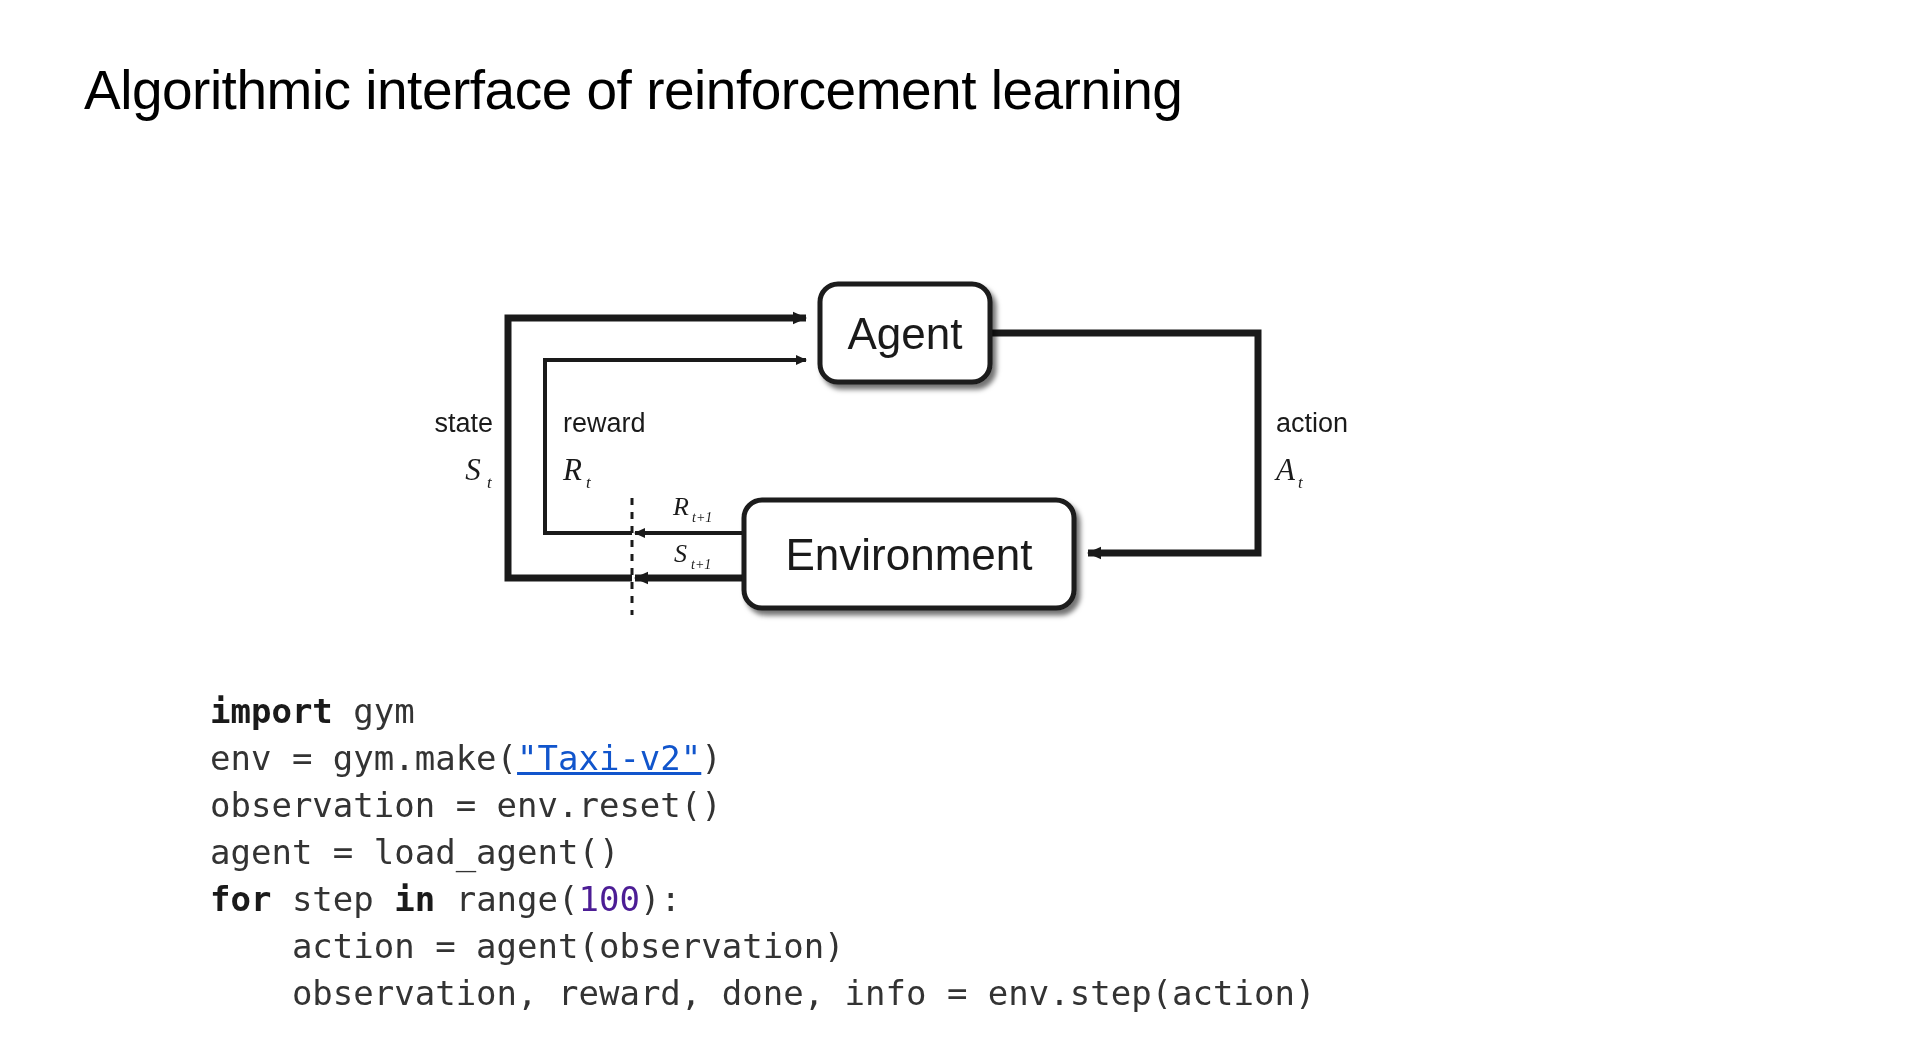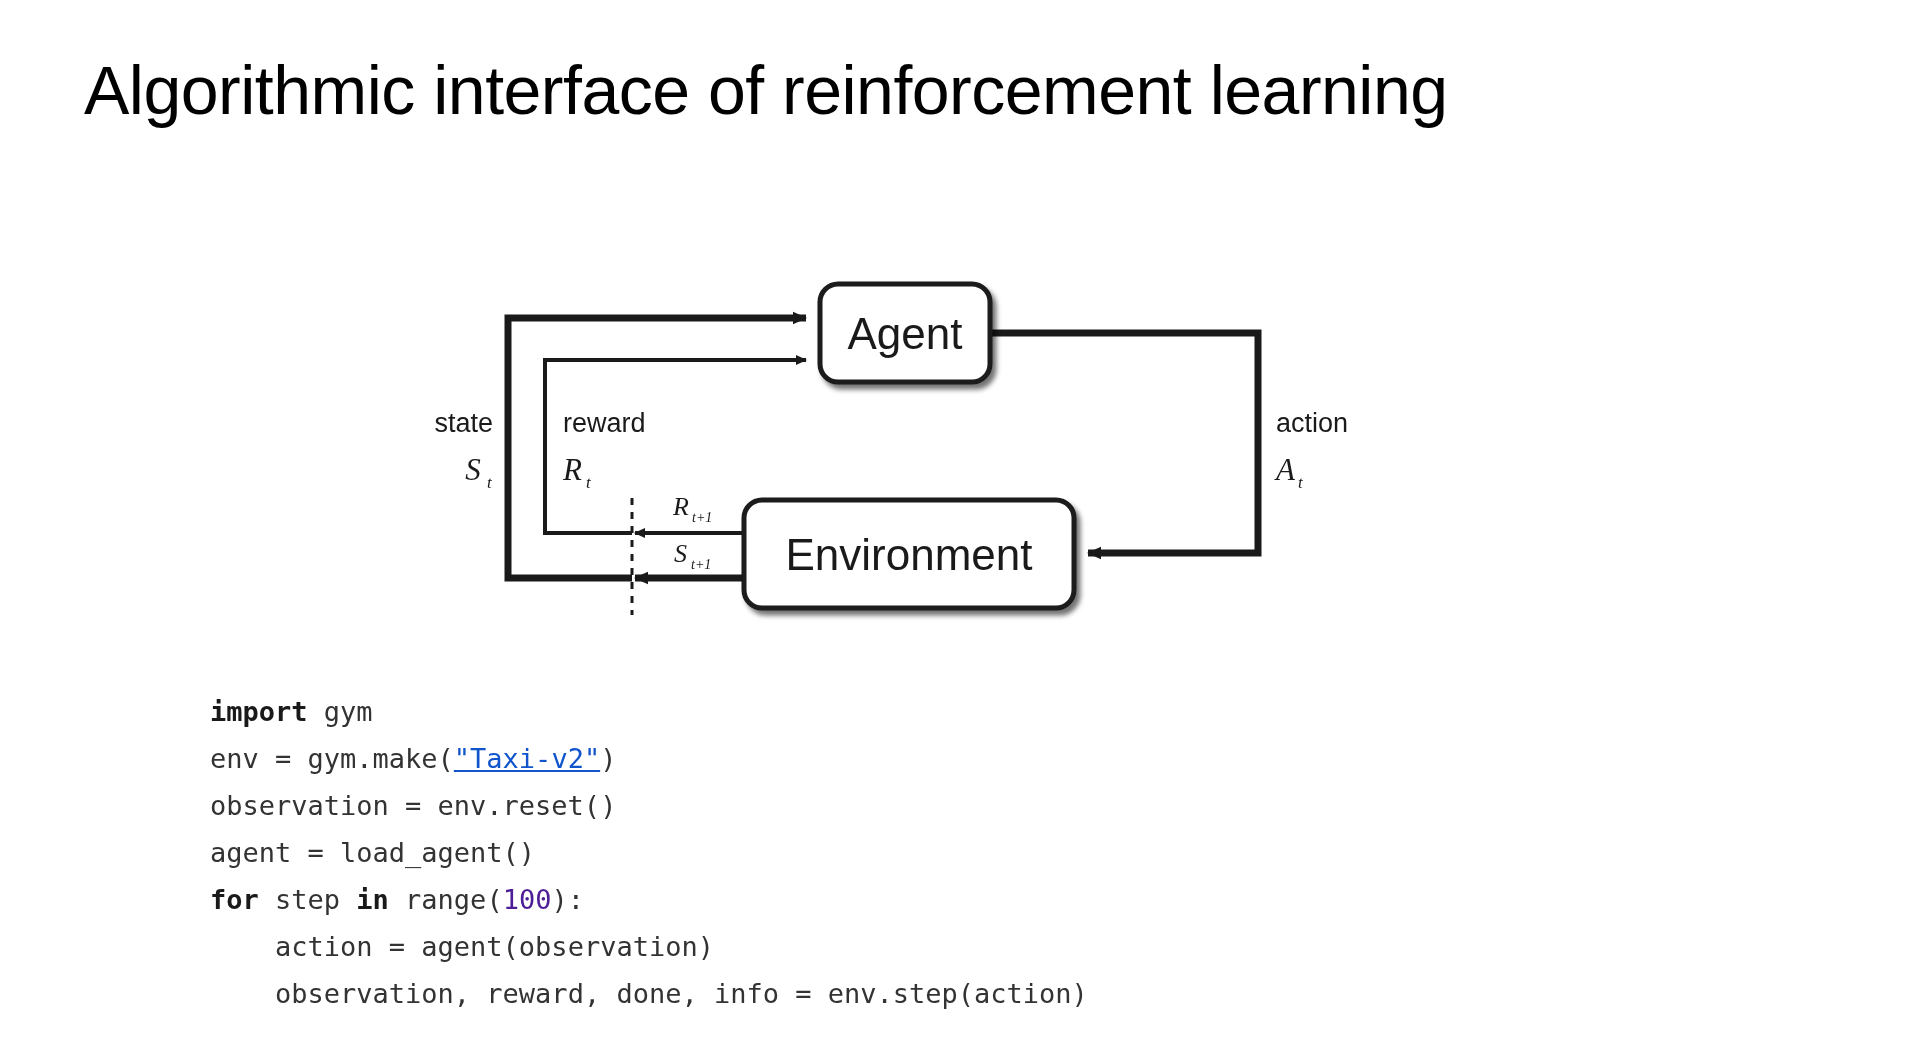--- a/index.html
+++ b/index.html
@@ -17,21 +17,21 @@
   }
 
   
   #slide-title {
     position: absolute;
     left: 84px;
     top: 38px;
     width: 1790px;
     font-family: "Liberation Sans", sans-serif;
     font-weight: 300;
-    font-size: 68px;
+    font-size: 55px;
     line-height: 104px;
     letter-spacing: -0.5px;
     color: #000000;
     white-space: nowrap;
   }
 
   
   #rl-diagram {
     position: absolute;
     left: 0;
@@ -76,21 +76,21 @@
     font-size: 14px;
     fill: #1a1a1a;
   }
 
   
   #code-block {
     position: absolute;
     left: 210px;
     top: 688px;
     font-family: "DejaVu Sans Mono", "Liberation Mono", monospace;
-    font-size: 27px;
+    font-size: 34px;
     line-height: 47px;
     color: #333333;
     white-space: pre;
   }
   #code-block .ln { display: block; height: 47px; }
   .tok-kw     { font-weight: 700; color: #1a1a1a; }
   .tok-num    { color: #4c1d95; }
   .tok-link   { color: #1155cc; text-decoration: underline; }
   .tok-plain  { color: #333333; }
 </style>

